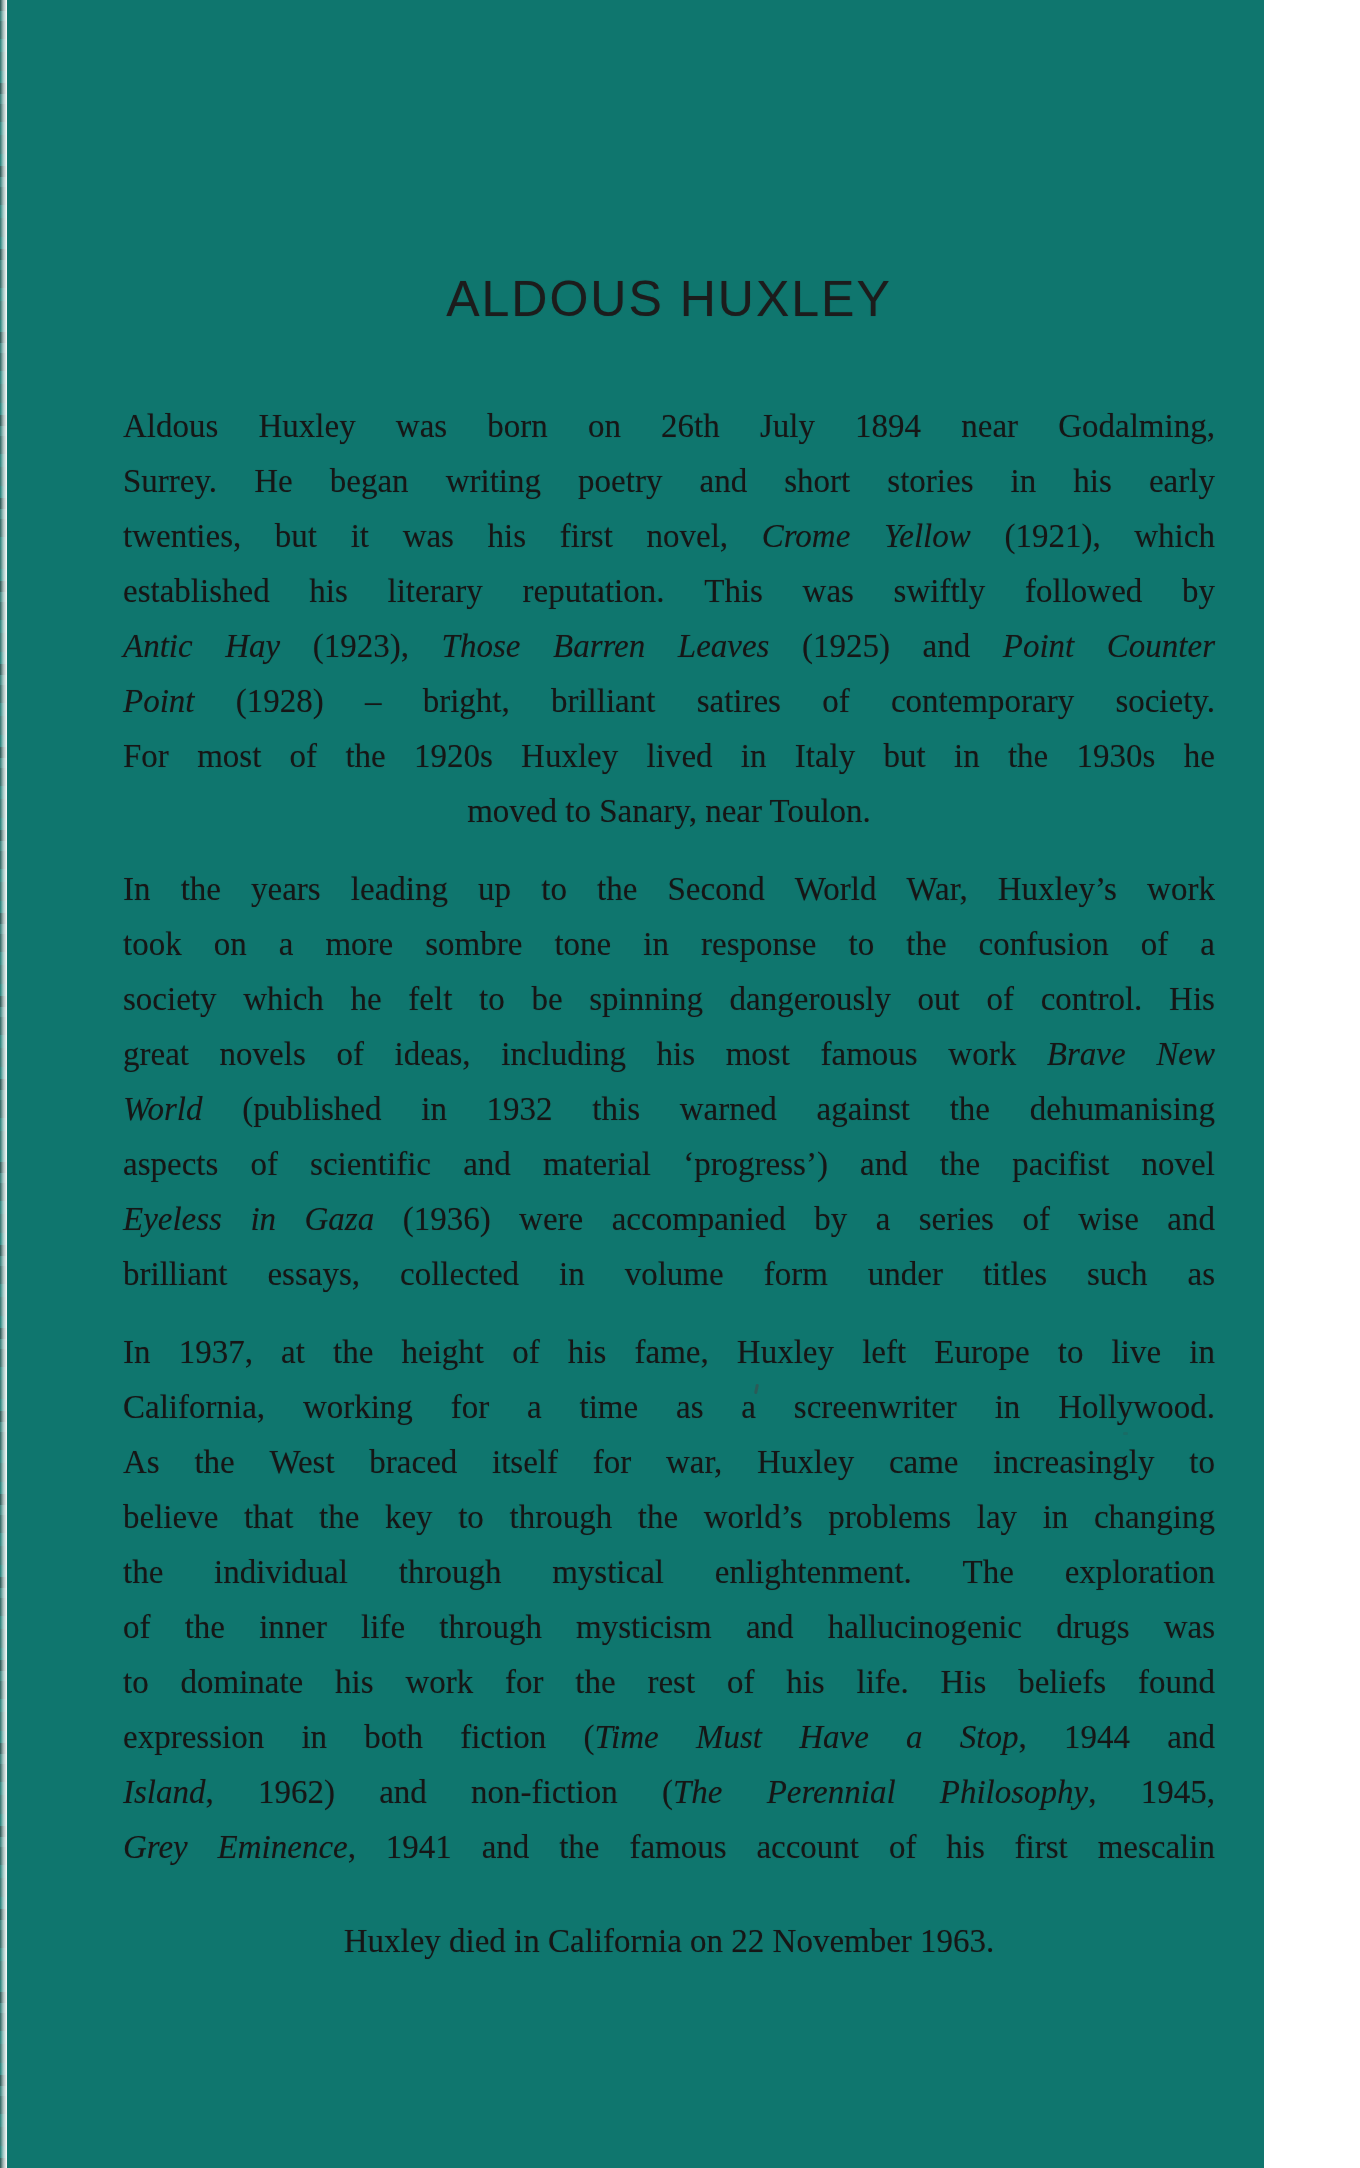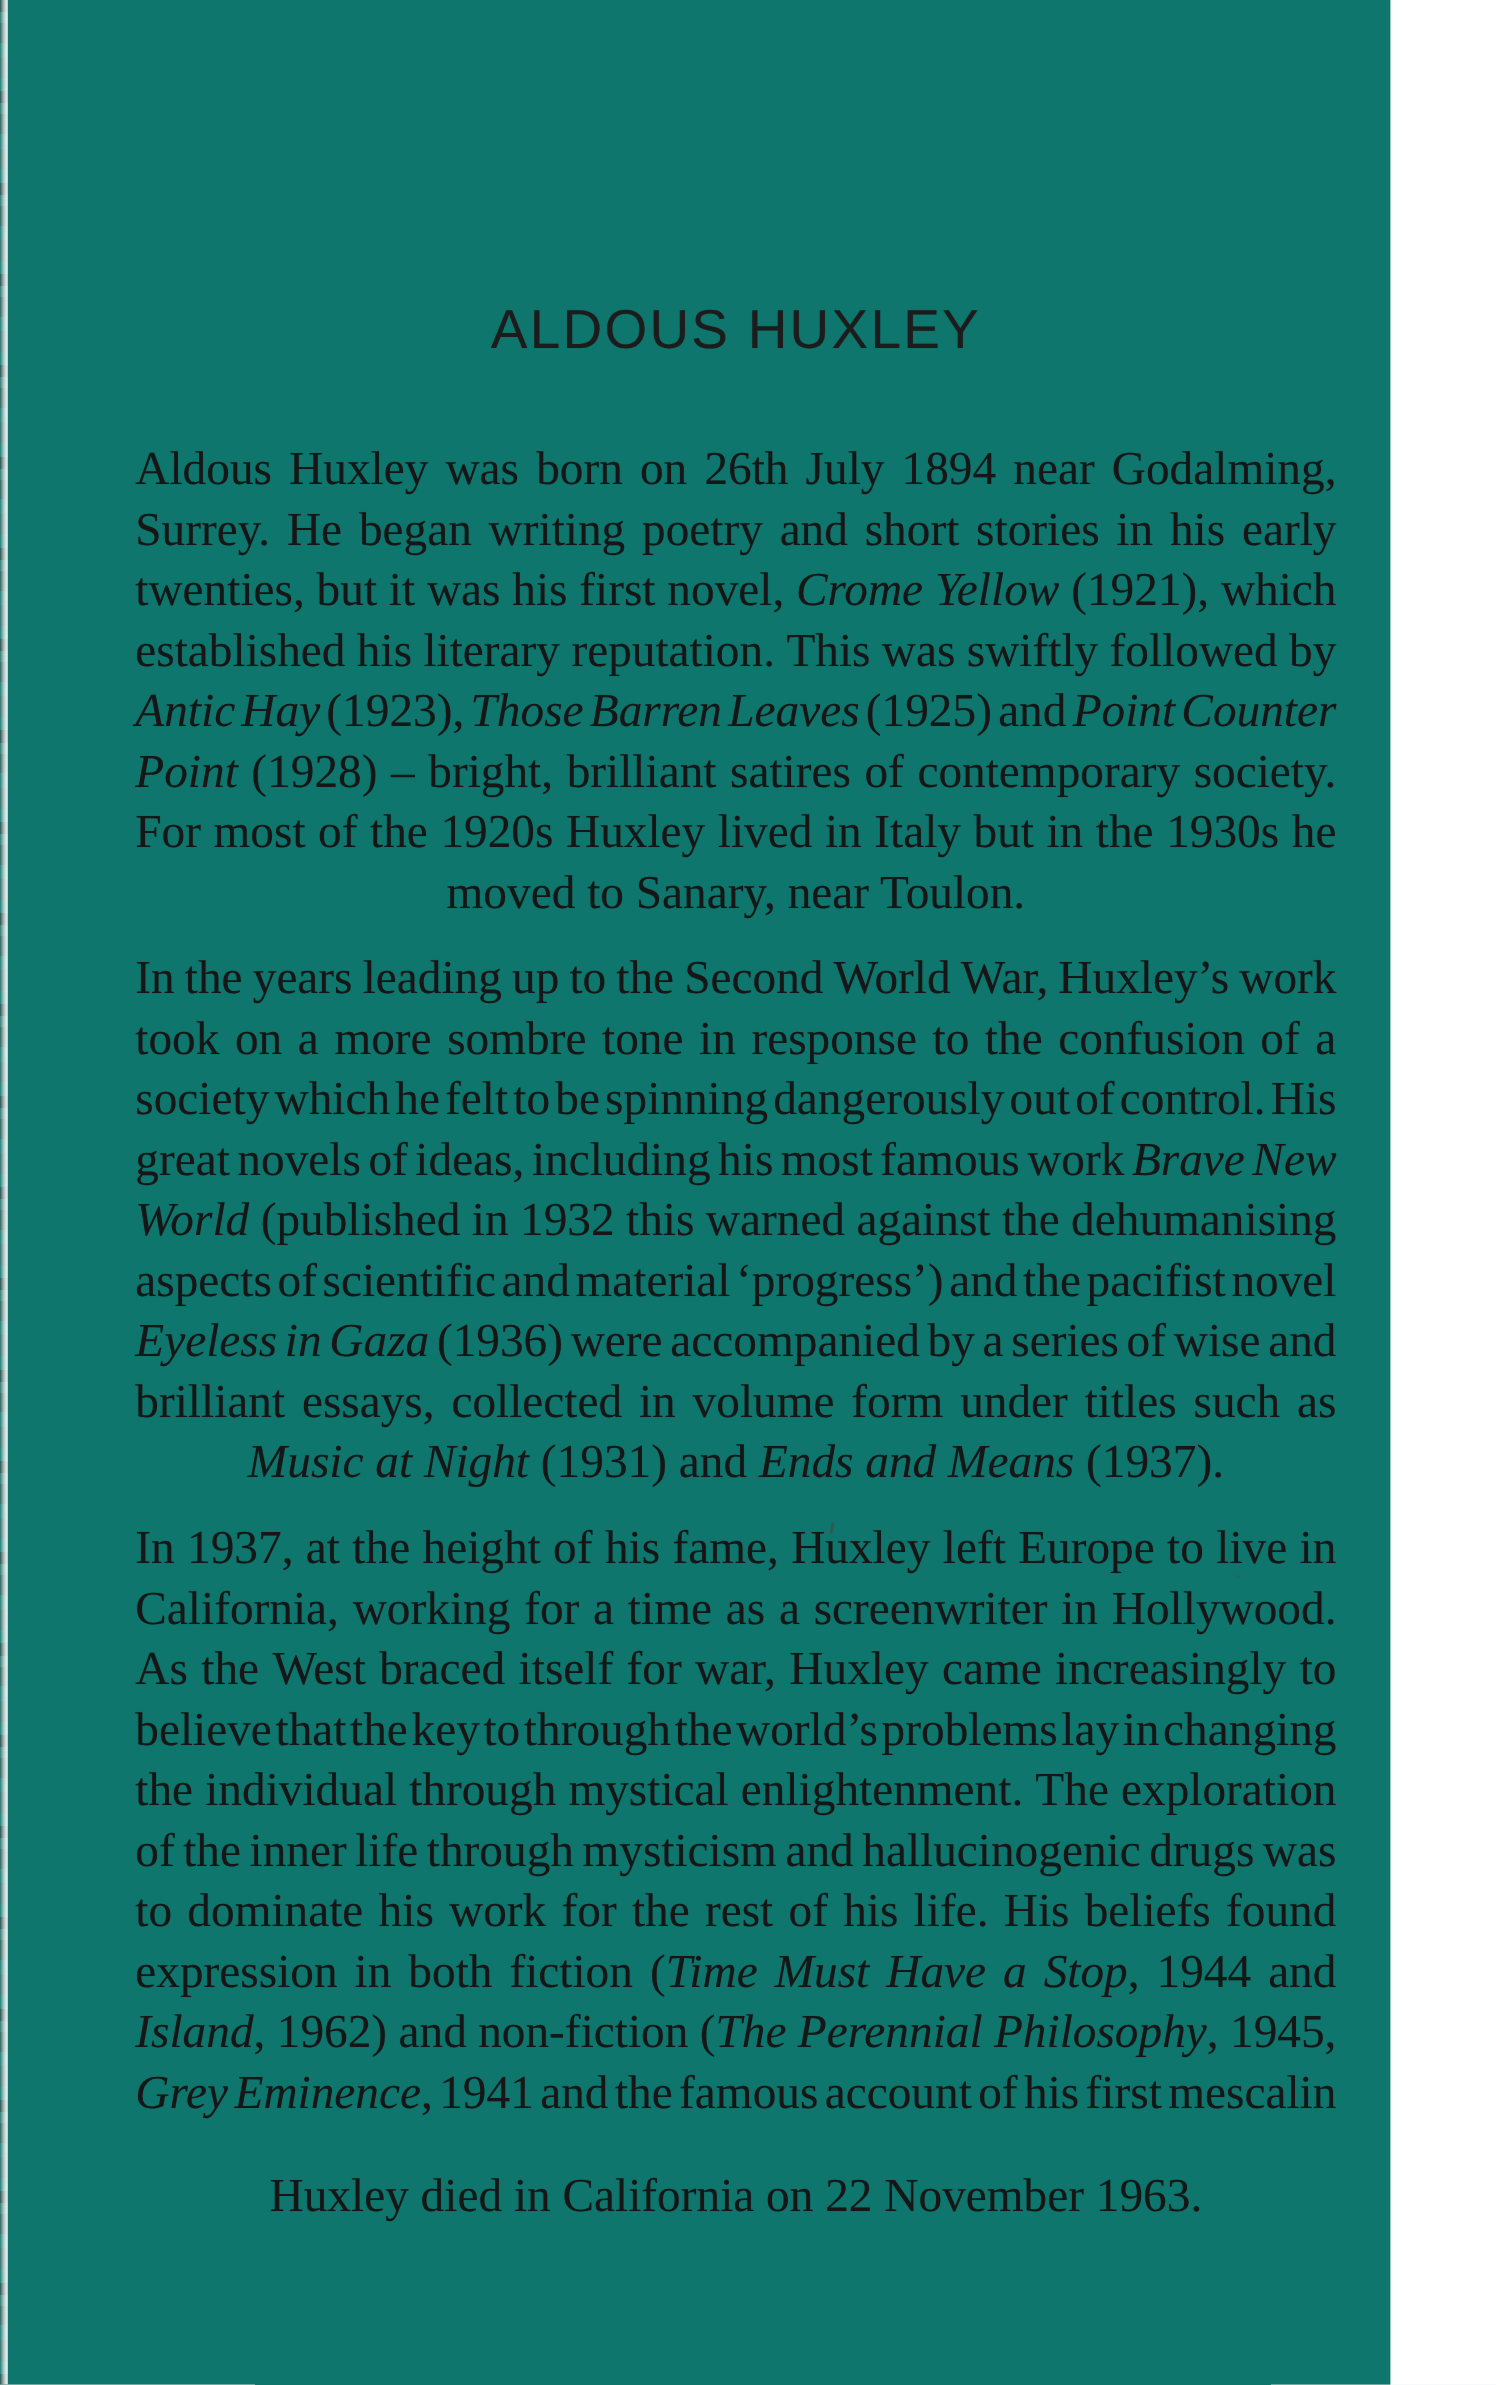--- a/index.html
+++ b/index.html
@@ -56,21 +56,21 @@
     font-weight: 400;
     font-size: 50px;
     line-height: 50px;
     letter-spacing: 2px;
     text-align: center;
     color: #1c1c1c;
     margin: 0 0 75px 0;
   }
   .para { margin: 0 0 23px 0; }
   .line {
-    font-size: 43px;
+    font-size: 33px;
     line-height: 55px;
     color: #161616;
   }
   .line.justify {
     display: flex;
     justify-content: space-between;
   }
   .line.center { text-align: center; font-family: Liberation Serif, serif; }
   .word { white-space: pre; }
   .italic { font-style: italic; margin-top: 11px; }
@@ -278,21 +278,20 @@
             <span class="word"><span>essays,</span></span>
             <span class="word"><span>collected</span></span>
             <span class="word"><span>in</span></span>
             <span class="word"><span>volume</span></span>
             <span class="word"><span>form</span></span>
             <span class="word"><span>under</span></span>
             <span class="word"><span>titles</span></span>
             <span class="word"><span>such</span></span>
             <span class="word"><span>as</span></span>
           </div>
-          <div class="line center"><span class="italic">Music at Night</span><span> (1931) and </span><span class="italic">Ends and Means</span><span> (1937).</span></div>
         </div>
         <div class="para">
           <div class="line justify">
             <span class="word"><span>In</span></span>
             <span class="word"><span>1937,</span></span>
             <span class="word"><span>at</span></span>
             <span class="word"><span>the</span></span>
             <span class="word"><span>height</span></span>
             <span class="word"><span>of</span></span>
             <span class="word"><span>his</span></span>

